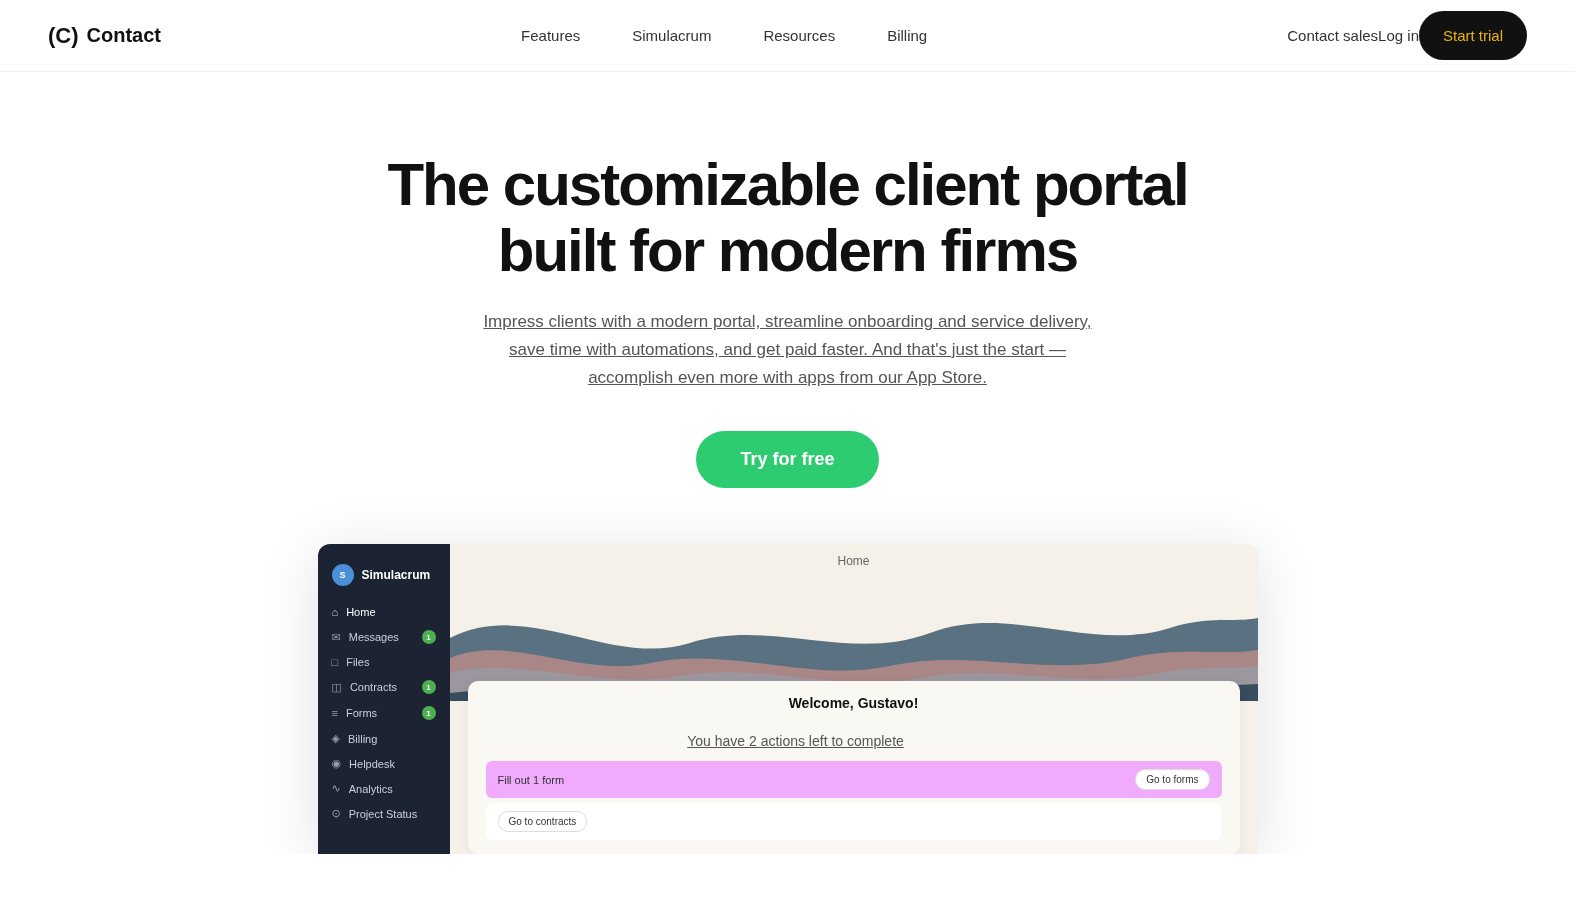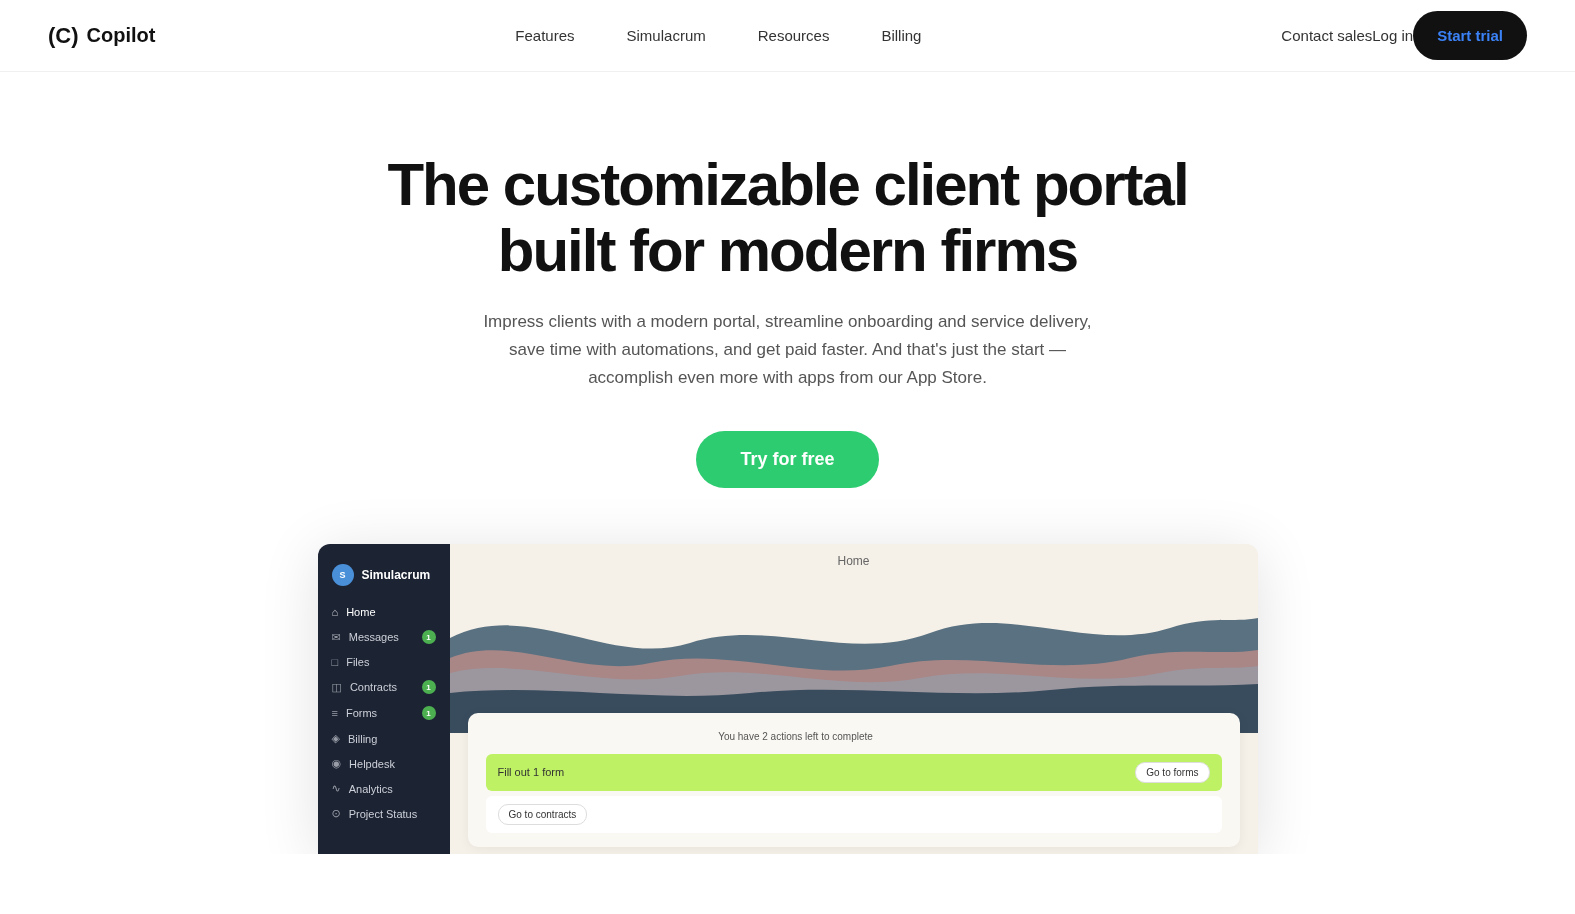--- a/index.html
+++ b/index.html
@@ -52,26 +52,26 @@
       display: flex;
       align-items: center;
     }
     .nav-right a {
       text-decoration: none;
       color: #333;
       font-size: 15px;
     }
     .btn-trial {
       background: #111;
-      color: #3b82f6;
+      color: #eab308;
       border: none;
       padding: 16px 24px;
       border-radius: 100px;
       font-size: 15px;
-      font-weight: 700;
+      font-weight: 400;
       cursor: pointer;
     }
 
     
     .hero {
       display: flex;
       flex-direction: column;
       align-items: center;
       text-align: center;
       padding: 80px 40px 0;
@@ -83,20 +83,21 @@
       max-width: 860px;
       letter-spacing: -2px;
       color: #111;
     }
     .hero p {
       margin-top: 24px;
       font-size: 17px;
       line-height: 1.65;
       max-width: 620px;
       color: #555;
+      text-decoration: underline;
     }
     .btn-free {
       margin-top: 39px;
       background: #2ecc71;
       color: #fff;
       border: none;
       padding: 18px 44px;
       border-radius: 100px;
       font-size: 18px;
       font-weight: 600;
@@ -209,29 +210,29 @@
       margin-top: -20px;
       position: relative;
       z-index: 10;
     }
     .demo-card h3 {
       font-size: 14px;
       font-weight: 700;
       color: #111;
     }
     .demo-card p {
-      font-size: 10px;
+      font-size: 14px;
       color: #555;
-      margin-top: 2px;
+      margin-top: 19px;
     }
     .demo-action-row {
       display: flex;
       align-items: center;
       justify-content: space-between;
-      background: #bef264;
+      background: #f0abfc;
       border-radius: 6px;
       padding: 8px 12px;
       margin-top: 8px;
       font-size: 11px;
       color: #333;
     }
     .demo-action-btn {
       background: #fff;
       border: 1px solid #ddd;
       border-radius: 10px;
@@ -251,21 +252,21 @@
       font-size: 11px;
       color: #333;
     }
   </style>
 </head>
 <body>
 
 <nav>
   <a class="nav-logo" href="#">
     <span class="logo-icon">(C)</span>
-    <span>Copilot</span>
+    <span>Contact</span>
   </a>
 
   <ul class="nav-links">
     <li><a href="#">Features</a></li>
     <li><a href="#">Simulacrum</a></li>
     <li><a href="#">Resources</a></li>
     <li><a href="#">Billing</a></li>
   </ul>
 
   <div class="nav-right">
@@ -345,20 +346,21 @@
 
             <path d="M0,80 C60,55 130,100 200,85 C280,68 360,105 440,88 C520,70 600,100 680,80 C730,68 770,78 808,72 L808,155 L0,155 Z" fill="#d4948a" opacity="0.65"></path>
 
             <path d="M0,95 C70,78 150,112 230,98 C310,84 390,115 470,100 C550,85 630,112 710,95 C750,87 780,92 808,88 L808,155 L0,155 Z" fill="#8fa8b8" opacity="0.5"></path>
 
             <path d="M0,115 C100,105 200,125 300,115 C400,105 500,122 600,112 C680,104 744,110 808,106 L808,155 L0,155 Z" fill="#2e4457" opacity="0.9"></path>
           </svg>
         </div>
 
         <div class="demo-card">
+          <h3>Welcome, Gustavo!</h3>
           <p>You have 2 actions left to complete</p>
 
           <div class="demo-action-row">
             <span>Fill out 1 form</span>
             <button class="demo-action-btn">Go to forms</button>
           </div>
           <div class="demo-action-row2">
 
             <button class="demo-action-btn">Go to contracts</button>
           </div>

